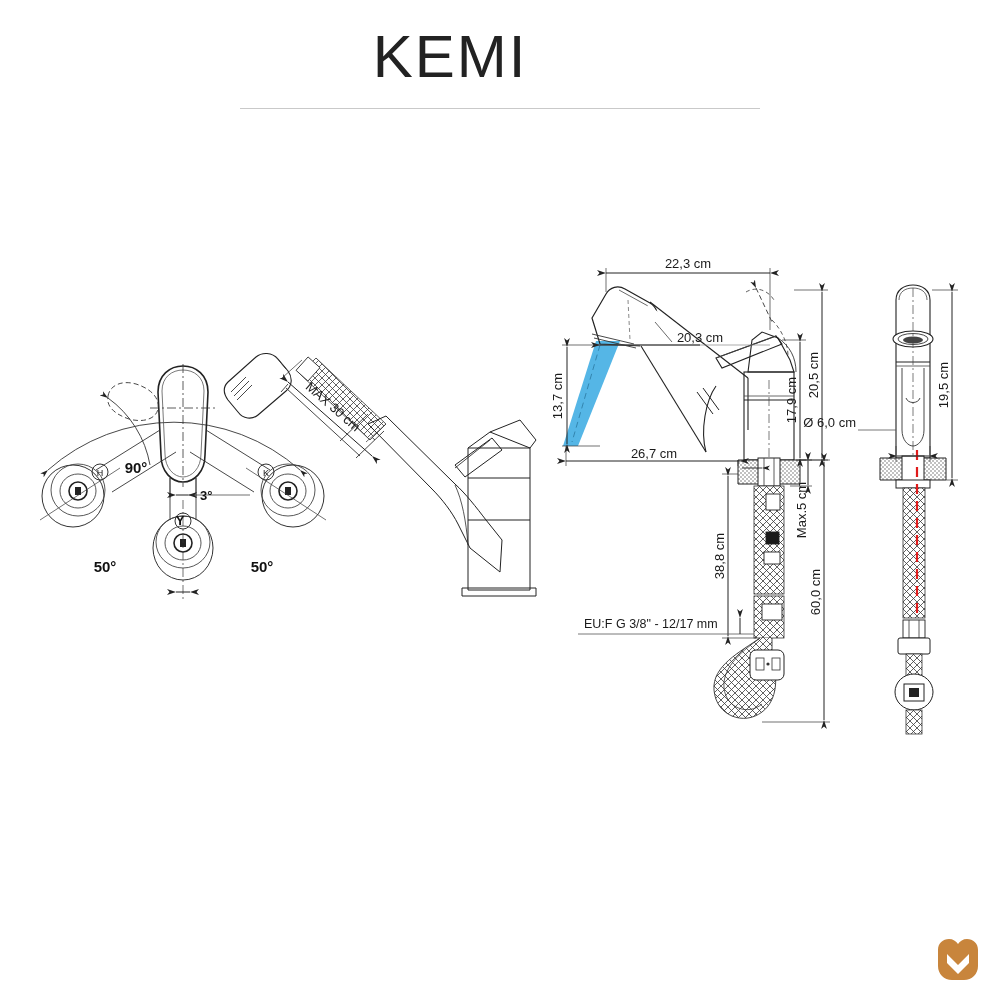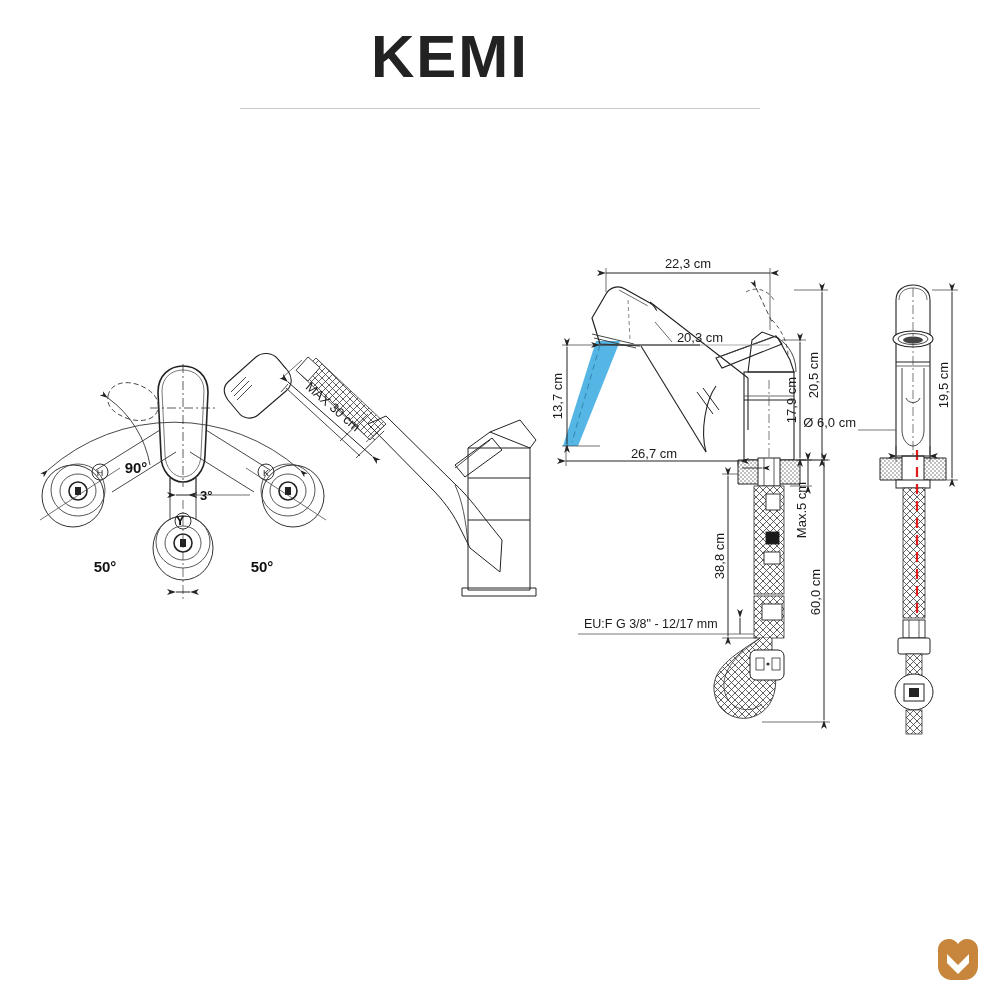--- a/index.html
+++ b/index.html
@@ -22,21 +22,21 @@
     left: 0; top: 0;
     width: 1000px;
     height: 120px;
   }
   #product-title {
     position: absolute;
     left: 0; top: 22px;
     width: 900px;
     text-align: center;
     font-size: 60px;
-    font-weight: 700;
+    font-weight: 400;
     letter-spacing: 2px;
     color: #222222;
     line-height: 70px;
   }
   #title-divider {
     position: absolute;
     left: 240px; top: 108px;
     width: 520px;
     height: 1px;
     background: #c9c9c9;

